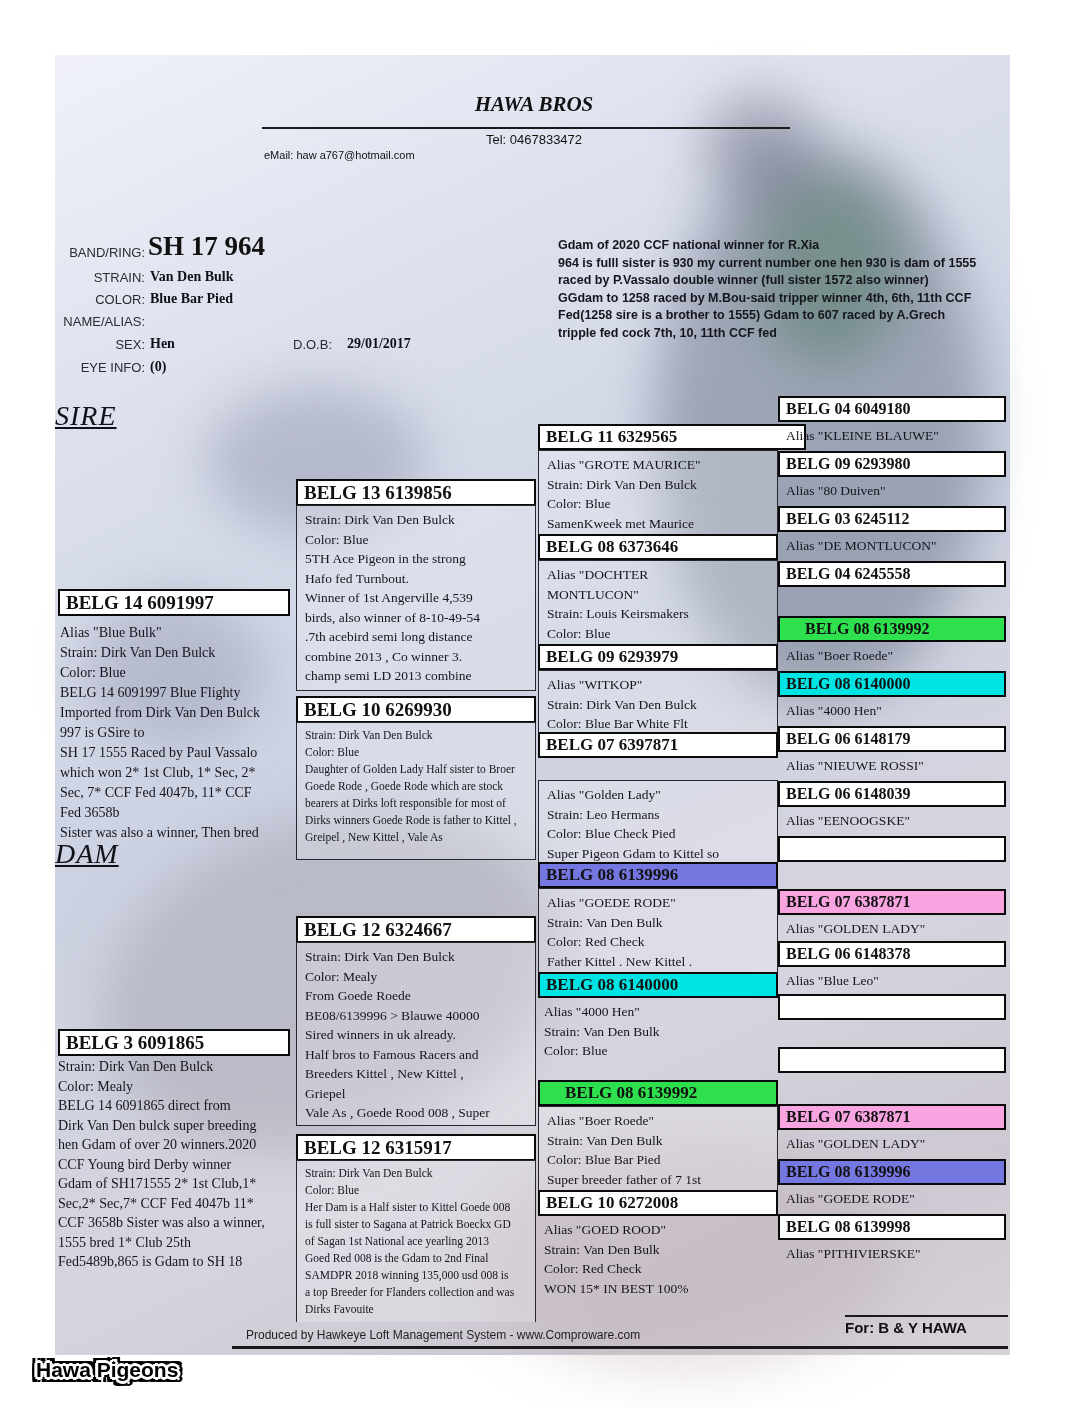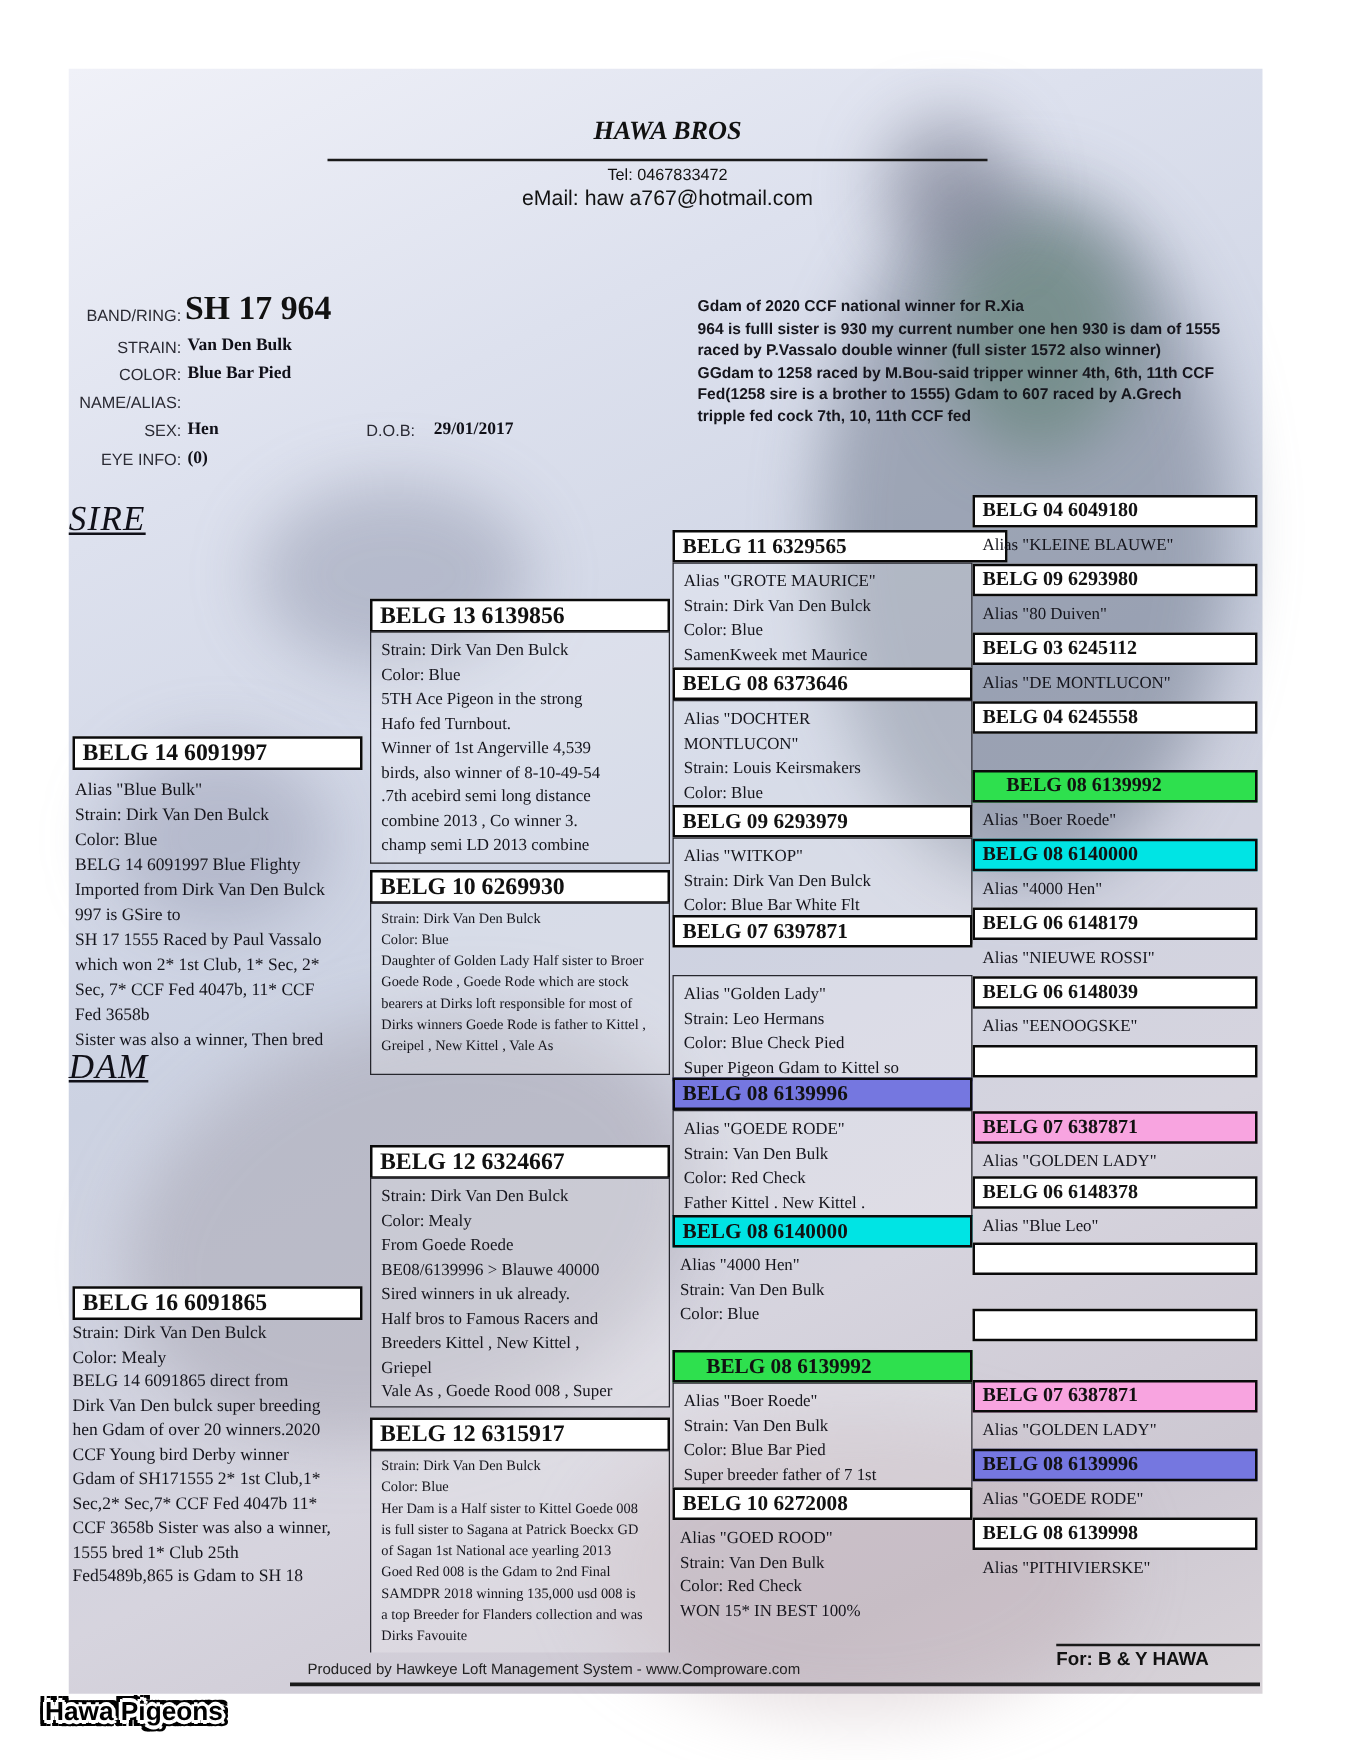--- a/index.html
+++ b/index.html
@@ -55,21 +55,21 @@
     <div class="blob b3"></div>
     <div class="blob b4"></div>
     <div class="blob b5"></div>
     <div class="blob b6"></div>
     <div class="blob b7"></div>
   </div>
 
   <div class="abs z" style="left:264px;top:92px;width:540px;text-align:center;font-weight:bold;font-style:italic;font-size:21px;">HAWA BROS</div>
   <div class="abs z line" style="left:262px;top:127px;width:528px;height:2px;"></div>
   <div class="abs z sans" style="left:264px;top:132px;width:540px;text-align:center;font-size:13px;">Tel: 0467833472</div>
-  <div class="abs z sans" style="left:264px;top:149px;width:540px;text-align:center;font-size:17px;">eMail: haw a767@hotmail.com</div>
+  <div class="abs z sans" style="left:264px;top:149px;width:540px;text-align:left;font-size:11px;">eMail: haw a767@hotmail.com</div>
 
   <div class="abs z lbl" style="left:40px;top:245px;">BAND/RING:</div>
   <div class="abs z" style="left:148px;top:231px;font-weight:bold;font-size:27px;">SH 17 964</div>
   <div class="abs z lbl" style="left:40px;top:270px;">STRAIN:</div>
   <div class="abs z val" style="left:150px;top:269px;">Van Den Bulk</div>
   <div class="abs z lbl" style="left:40px;top:292px;">COLOR:</div>
   <div class="abs z val" style="left:150px;top:291px;text-align:right;">Blue Bar Pied</div>
   <div class="abs z lbl" style="left:40px;top:314px;">NAME/ALIAS:</div>
   <div class="abs z val" style="left:150px;top:313px;"></div>
   <div class="abs z lbl" style="left:40px;top:337px;">SEX:</div>
@@ -95,21 +95,21 @@
 Color: Blue
 BELG 14 6091997 Blue Flighty
 Imported from Dirk Van Den Bulck
 997 is GSire to
 SH 17 1555 Raced by Paul Vassalo
 which won 2* 1st Club, 1* Sec, 2*
 Sec, 7* CCF Fed 4047b, 11* CCF
 Fed 3658b
 Sister was also a winner, Then bred</div>
 
-  <div class="abs z ring" style="left:58px;top:1029px;width:232px;">BELG 16 6091865</div>
+  <div class="abs z ring" style="left:58px;top:1029px;width:232px;">BELG 3 6091865</div>
   <div class="abs z details" style="left:58px;top:1057px;width:248px;line-height:19.5px;font-size:14px;">Strain: Dirk Van Den Bulck
 Color: Mealy
 BELG 14 6091865  direct from
 Dirk Van Den bulck super breeding
 hen Gdam of over 20 winners.2020
 CCF Young bird Derby winner
 Gdam of SH171555 2* 1st Club,1*
 Sec,2* Sec,7* CCF Fed 4047b 11*
 CCF 3658b Sister was also a winner,
 1555 bred 1* Club 25th

